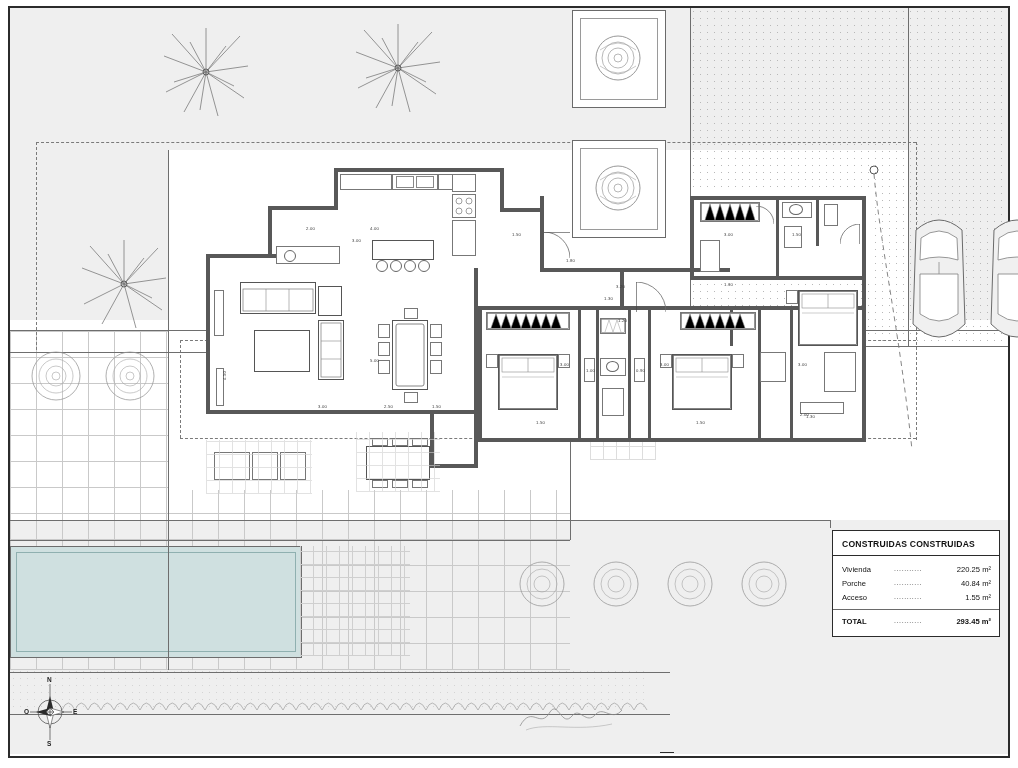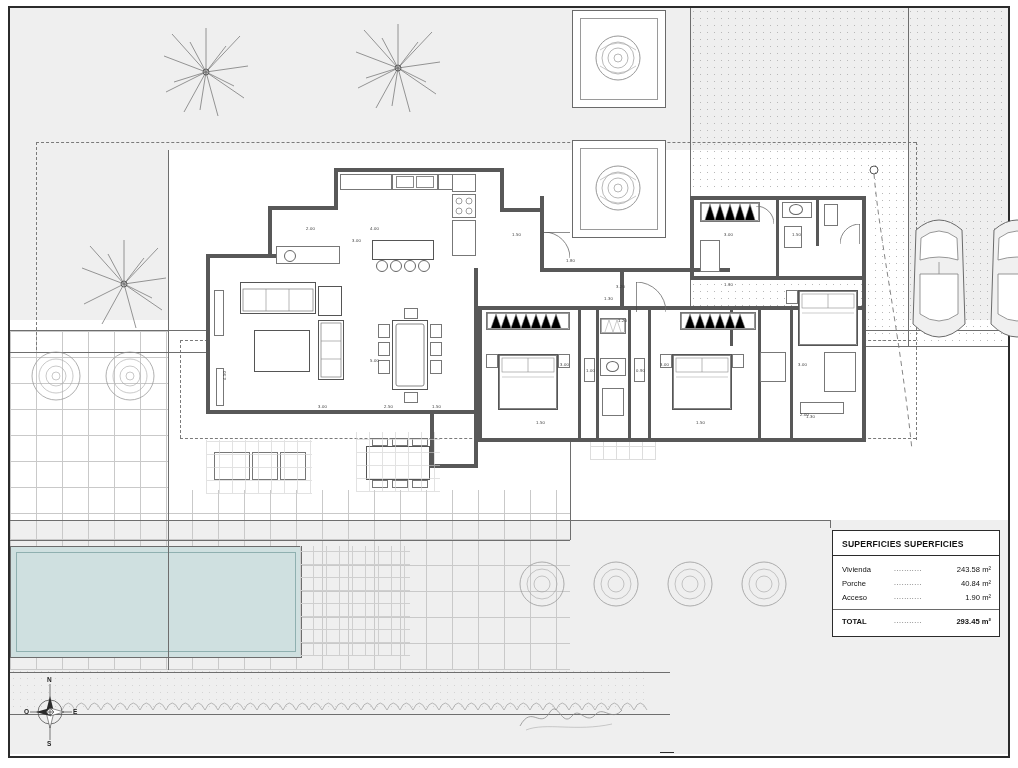--- a/index.html
+++ b/index.html
@@ -513,37 +513,37 @@
   <div class="dim" style="left:724px;top:232px;">3.00</div>
   <div class="dim" style="left:792px;top:232px;">1.50</div>
   <div class="dim" style="left:370px;top:358px;">5.00</div>
   <div class="dim dimv" style="left:222px;top:380px;">4.50</div>
   <div class="dim" style="left:318px;top:404px;">3.00</div>
   <div class="dim" style="left:384px;top:404px;">2.50</div>
   <div class="dim" style="left:432px;top:404px;">1.50</div>
   <div class="dim" style="left:800px;top:412px;">2.00</div>
 
   <div id="legend">
-    <div class="title">SUPERFICIES SUPERFICIES</div>
+    <div class="title">CONSTRUIDAS CONSTRUIDAS</div>
     <div class="sep" style="top:24px;"></div>
 
     <div class="row" style="top:34px;">
       <span class="lbl">Vivienda</span>
       <span class="dots">...........</span>
-      <span class="val">243.58 m²</span>
+      <span class="val">220.25 m²</span>
     </div>
     <div class="row" style="top:48px;">
       <span class="lbl">Porche</span>
       <span class="dots">...........</span>
       <span class="val">40.84 m²</span>
     </div>
     <div class="row" style="top:62px;">
       <span class="lbl">Acceso</span>
       <span class="dots">...........</span>
-      <span class="val">1.90 m²</span>
+      <span class="val">1.55 m²</span>
     </div>
 
     <div class="sep" style="top:78px;background:#6a6a6a;"></div>
 
     <div class="row total" style="top:86px;">
       <span class="lbl">TOTAL</span>
       <span class="dots">...........</span>
       <span class="val">293.45 m²</span>
     </div>
   </div>

